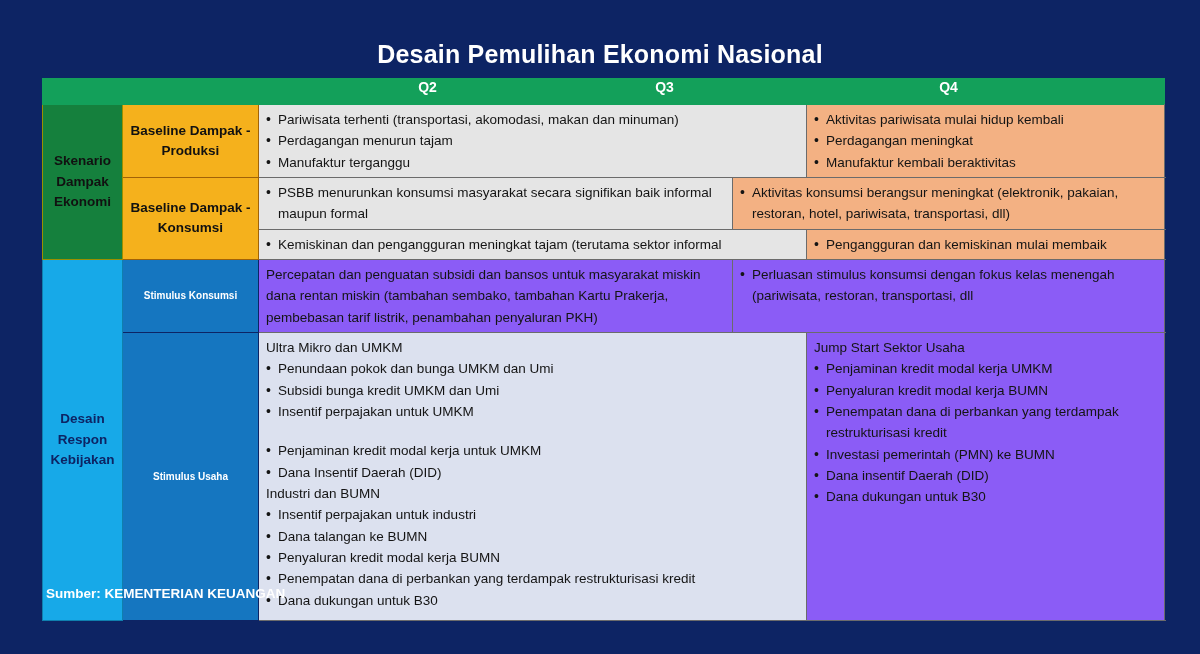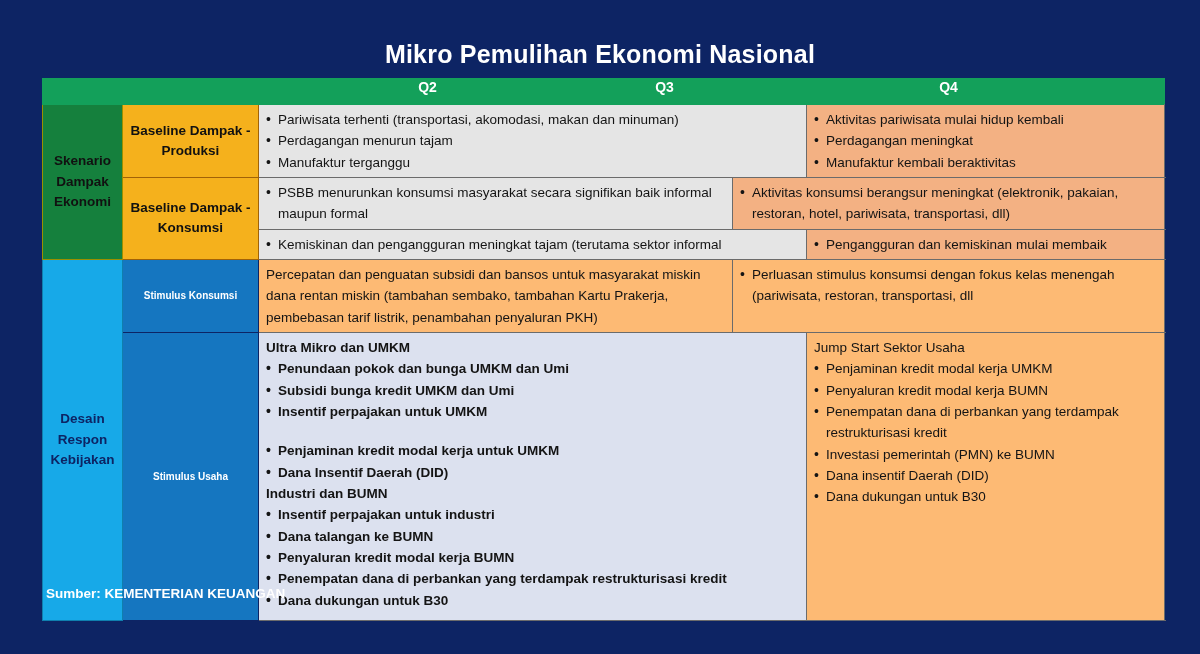--- a/index.html
+++ b/index.html
@@ -85,22 +85,22 @@
     vertical-align:middle;
     width:136px;
     border:1px solid #0d2464;
     overflow:hidden;
     white-space:nowrap;
   }
 
   .cell { font-size:13.5px; color:#141414; line-height:1.58; padding:4px 6px 4px 7px; }
   .c-peach  { background:#e5e5e5; }
   .c-orange { background:#f3b183; }
-  .c-cyan   { background:#fdba74; }
-  .c-gray   { background:#dce1ef;font-weight:bold; }
+  .c-cyan   { background:#8b5cf6; }
+  .c-gray   { background:#dce1ef; }
 
   .cell ul { list-style:none; margin:0; padding:0; }
   .cell li { position:relative; padding-left:12px; }
   .cell li::before {
     content:"\2022";
     position:absolute; left:0; top:-1px;
     font-size:14px;
   }
   .cell .plain { padding-left:0; }
   .cell .plain::before { content:""; }
@@ -112,21 +112,21 @@
   .footer {
     position:absolute; left:46px; top:586px;
     color:#ffffff; font-size:13.5px; font-weight:bold;
   }
 </style>
 </head>
 <body>
 
 <div class="page">
 
-  <div class="title">Mikro Pemulihan Ekonomi Nasional</div>
+  <div class="title">Desain Pemulihan Ekonomi Nasional</div>
 
   <table class="table">
     <colgroup>
       <col style="width:80px">
       <col style="width:136px">
       <col style="width:338px">
       <col style="width:78px">
       <col style="width:58px">
       <col style="width:74px">
       <col style="width:358px">

